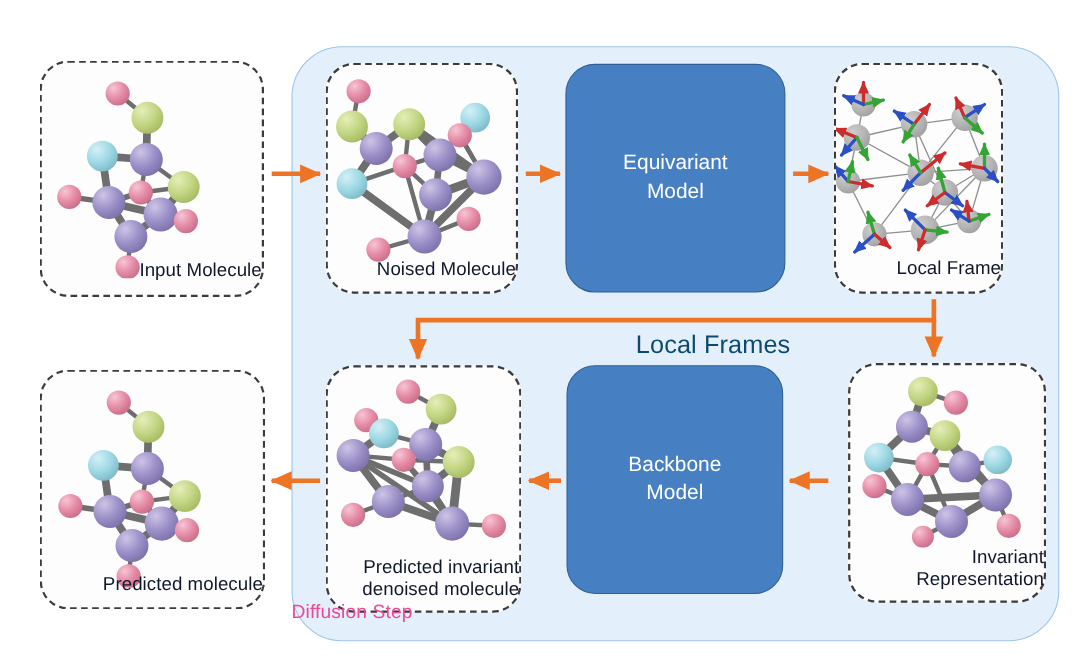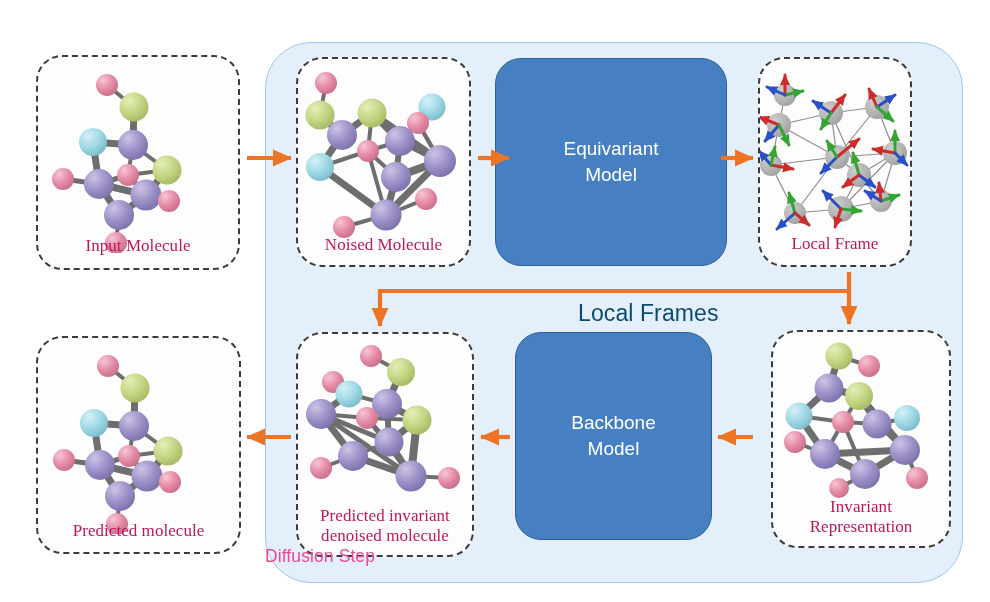--- a/index.html
+++ b/index.html
@@ -67,27 +67,26 @@
   }
   .panel svg.mol {
     position: absolute;
     left: 50%;
     transform: translateX(-50%);
   }
   .panel-caption {
     position: absolute;
     left: 0;
     width: 100%;
-    text-align: center;
+    text-align: right;
     font-size: 17px;
-    color: #be185d;
+    color: #0f172a;
     line-height: 1.18;
     z-index: 3;
     letter-spacing: 0.05px;
-    font-family: Liberation Serif, serif;
   }
 
   #panel-input       { left: 36px;  top: 55px;  width: 204px; height: 215px; }
   #panel-noised      { left: 296px; top: 57px;  width: 175px; height: 210px; }
   #panel-localframe  { left: 758px; top: 57px;  width: 154px; height: 210px; }
   #panel-predinv     { left: 296px; top: 332px; width: 178px; height: 225px; }
   #panel-invrep      { left: 771px; top: 330px; width: 180px; height: 218px; }
   #panel-predmol     { left: 36px;  top: 336px; width: 205px; height: 218px; }
 
   #panel-input      .panel-caption { bottom: 12px; }
@@ -106,21 +105,21 @@
     border-radius: 26px;
     color: #ffffff;
     display: flex;
     align-items: center;
     justify-content: center;
     text-align: center;
     font-size: 19px;
     line-height: 1.35;
     z-index: 4;
   }
-  #box-equivariant { left: 495px; top: 58px;  width: 232px; height: 208px; }
+  #box-equivariant { left: 514px; top: 58px;  width: 200px; height: 208px; border-radius: 27px; }
   #box-backbone    { left: 515px; top: 332px; width: 197px; height: 208px; }
 
   
   .conn-label {
     position: absolute;
     font-size: 23px;
     color: #0c4a6e;
     z-index: 6;
     letter-spacing: 0.1px;
   }

